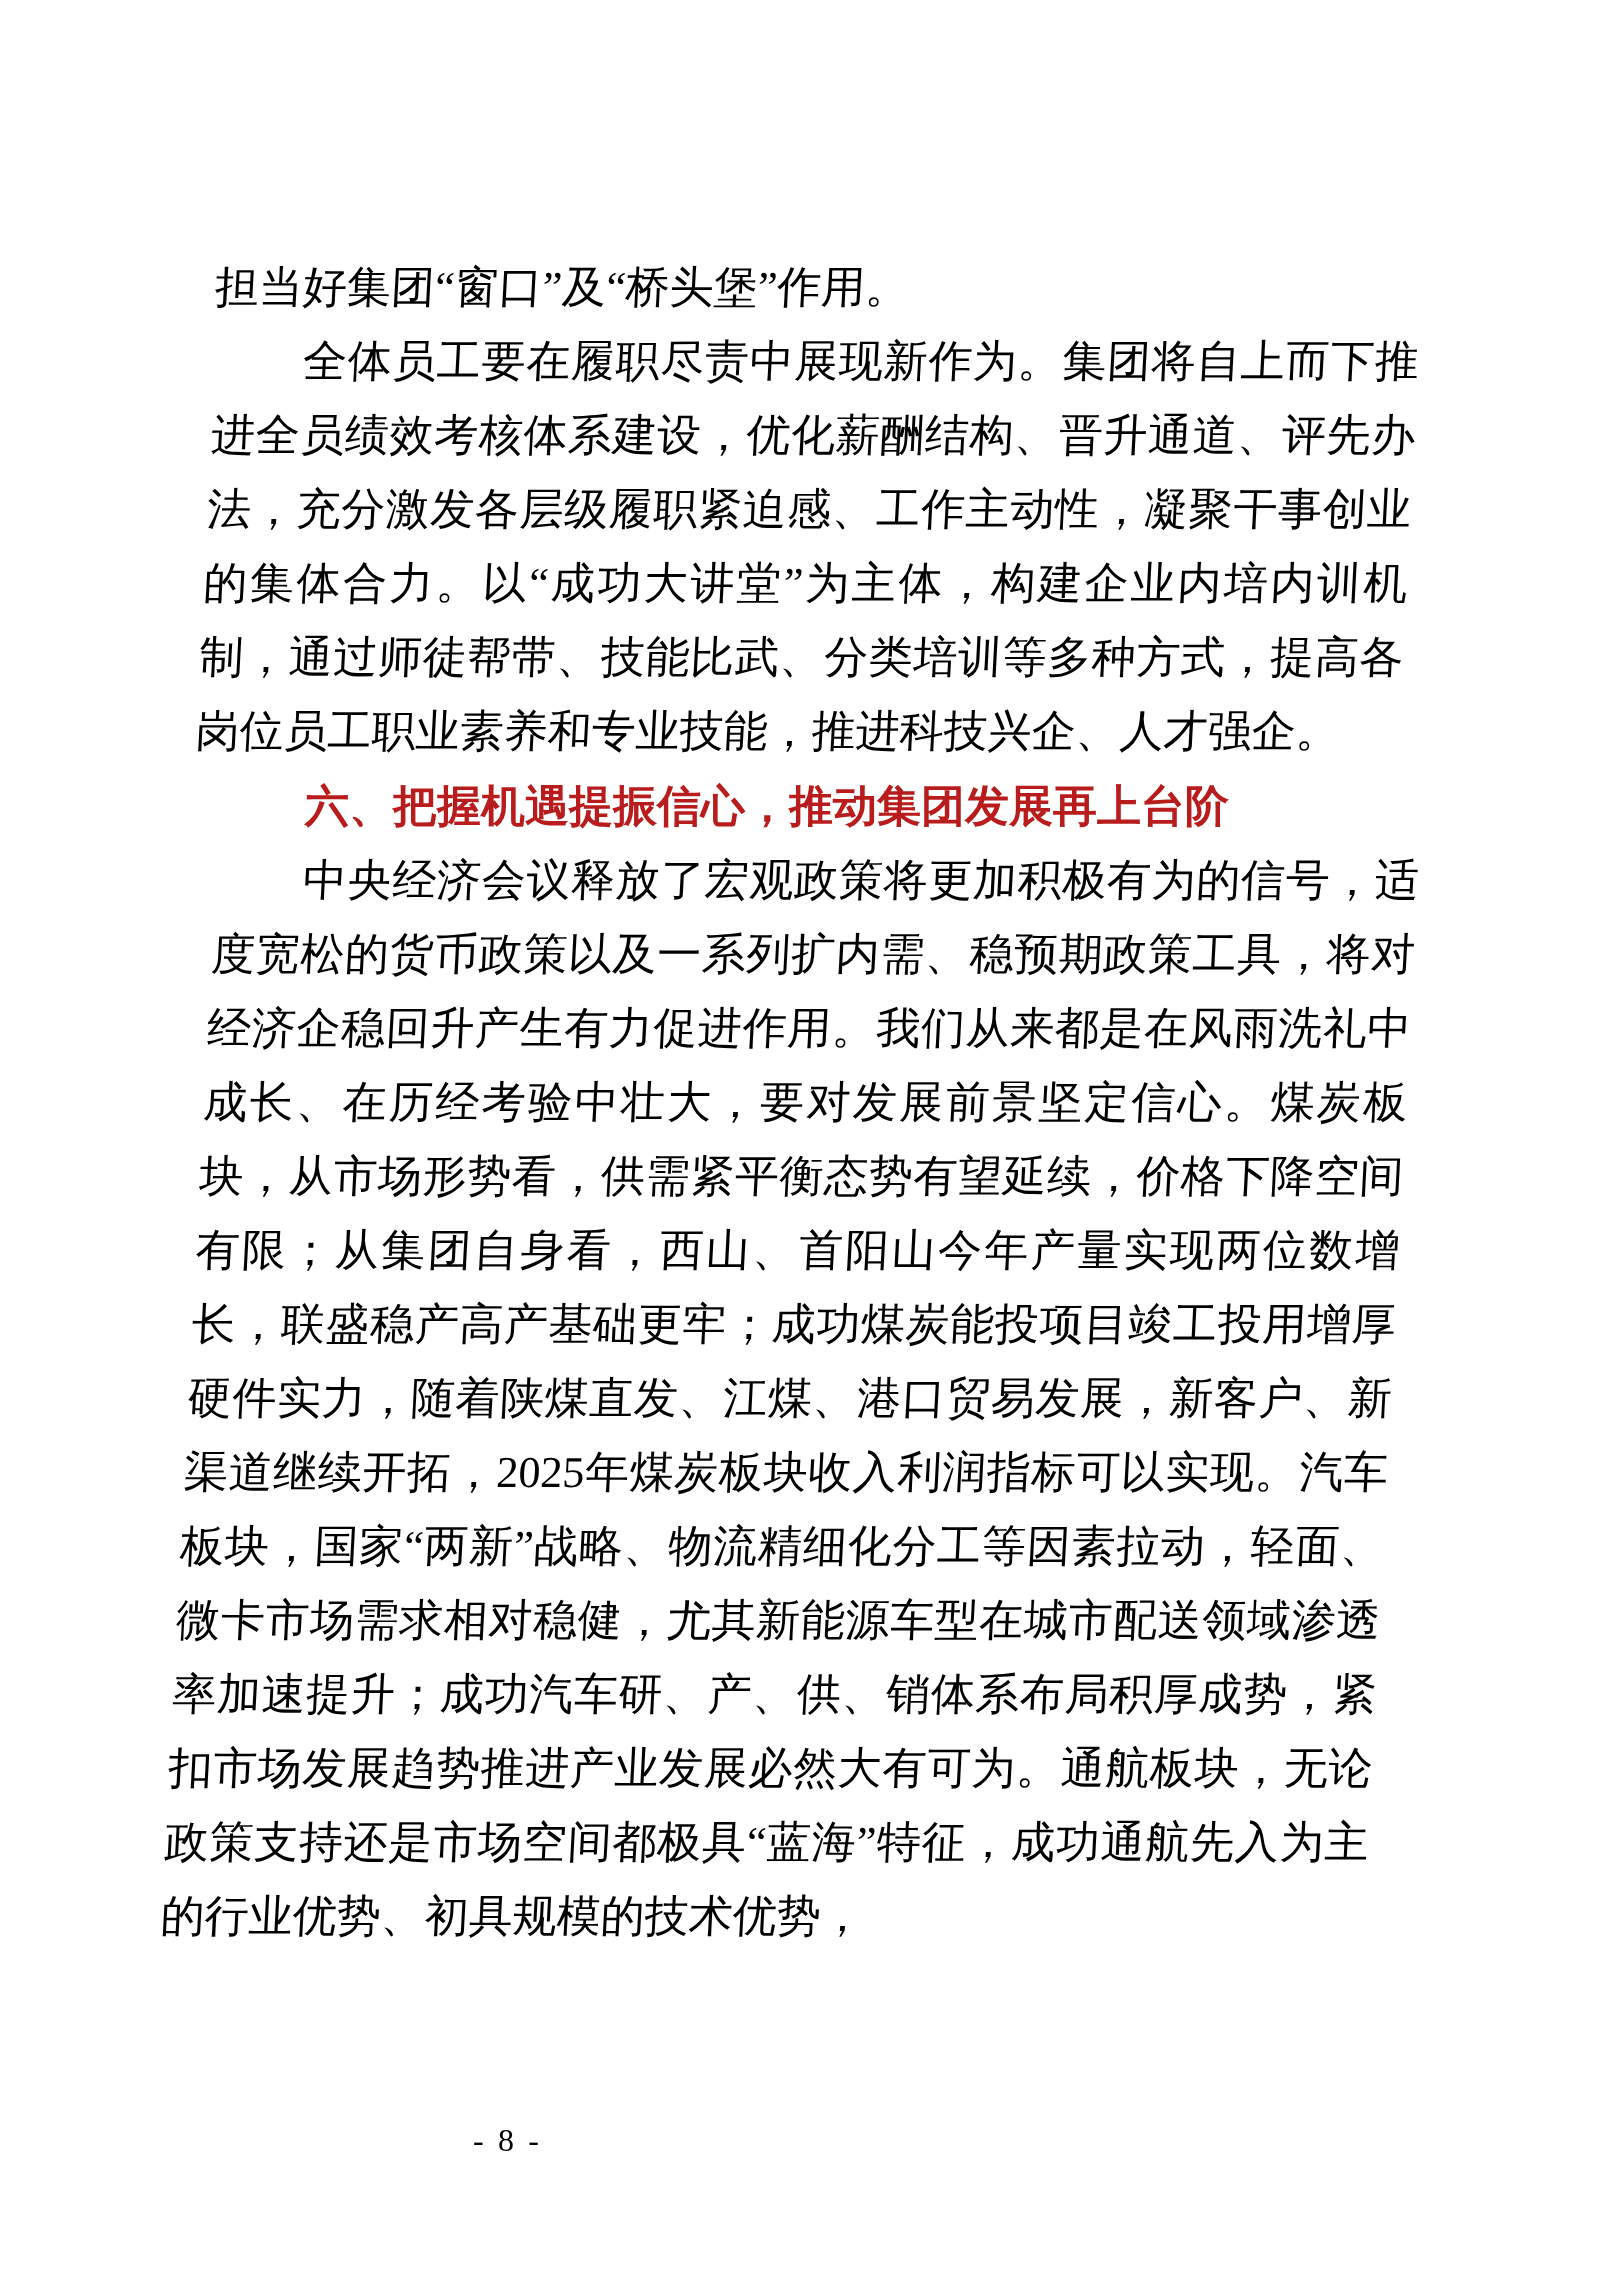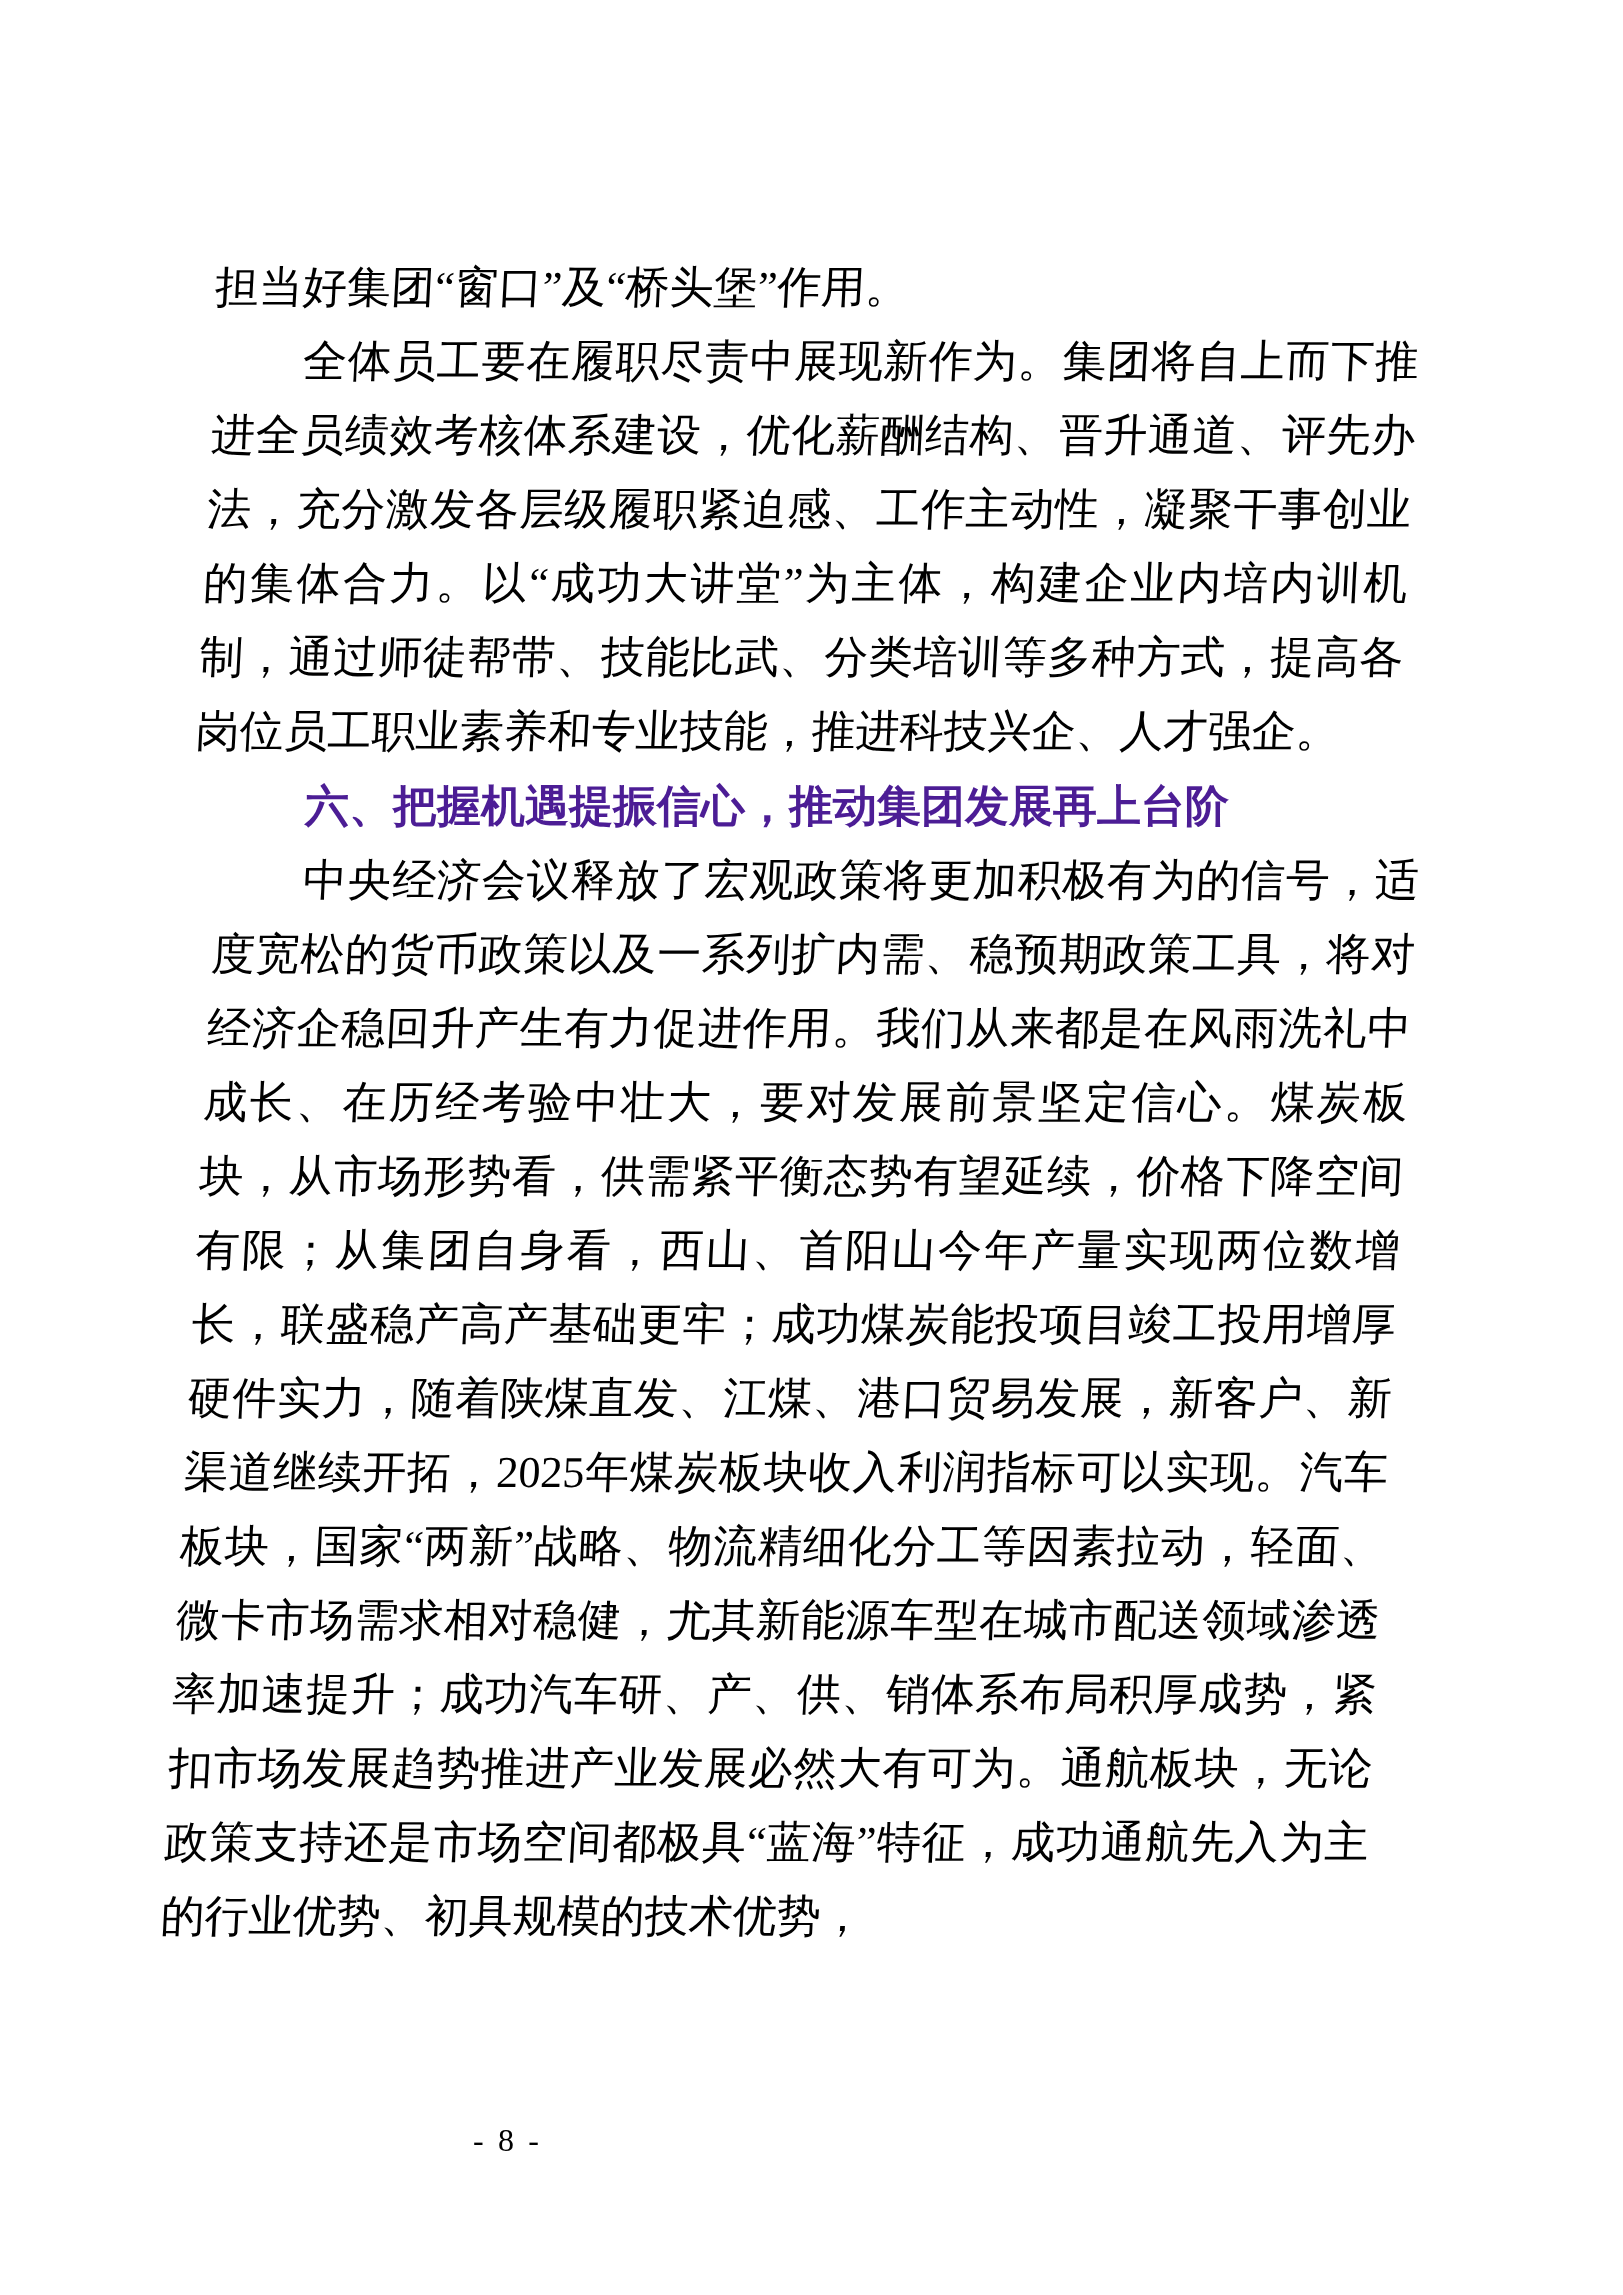--- a/index.html
+++ b/index.html
@@ -49,21 +49,21 @@
   .b {
     font-weight: bold;
     font-family: "Liberation Serif", "DejaVu Serif", serif;
   }
   
   .heading {
     font-family: "Liberation Sans", "DejaVu Sans", sans-serif;
     font-weight: bold;
     font-size: 44px;
     line-height: 74px;
-    color: #4c1d95;
+    color: #b91c1c;
     text-indent: 88px;
     margin: 0;
     letter-spacing: 0px;
   }
   
   .footer {
     position: absolute;
     left: 0;
     top: 2122px;
     width: 1623px;

